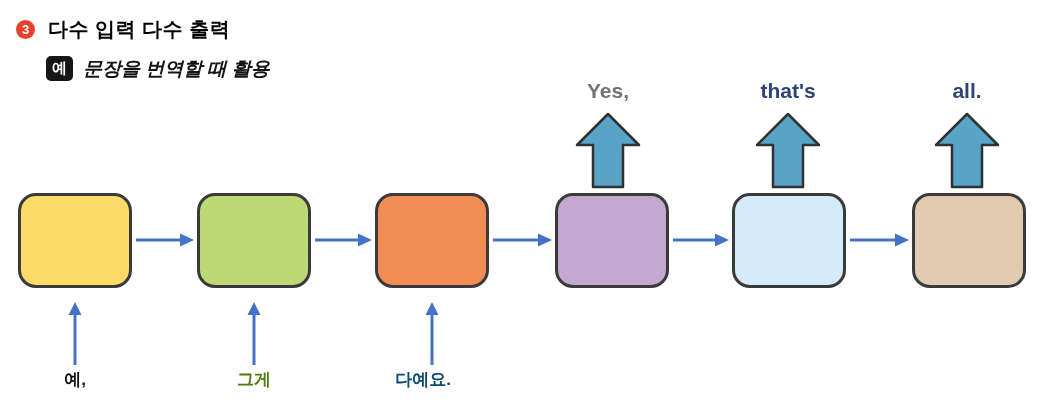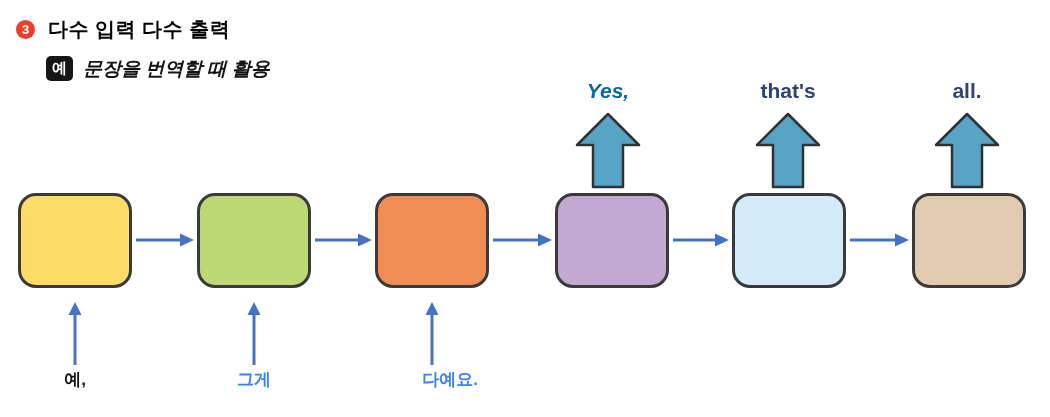--- a/index.html
+++ b/index.html
@@ -92,21 +92,21 @@
     <g>
       <line x1="432" y1="365" x2="432" y2="313" stroke-width="3" stroke="#4472c4"></line>
       <polygon points="425.5,315 432,302 438.5,315" fill="#4472c4"></polygon>
     </g>
 
     <polygon points="608,114 639,145 623,145 623,187 593,187 593,145 577,145" stroke-width="2.5" stroke-linejoin="round" fill="#57a4c6" stroke="#2f3133"></polygon>
     <polygon points="788,114 819,145 803,145 803,187 773,187 773,145 757,145" stroke-width="2.5" stroke-linejoin="round" fill="#57a4c6" stroke="#2f3133"></polygon>
     <polygon points="967,114 998,145 982,145 982,187 952,187 952,145 936,145" stroke-width="2.5" stroke-linejoin="round" fill="#57a4c6" stroke="#2f3133"></polygon>
   </svg>
 
-  <div class="out-label" style="left: 538px; color: #0369a1; font-style: italic;">Yes,</div>
+  <div class="out-label" style="left: 538px; color: #737373;">Yes,</div>
   <div class="out-label" style="left: 897px; color: rgb(46, 68, 117);">all.</div>
   <div class="out-label" style="left: 718px; color: rgb(46, 68, 117);">that's</div>
 
   <div class="in-label" style="left: 5px; color: rgb(20, 20, 20);">예,</div>
-  <div class="in-label" style="left: 184px; color: #3b82f6;">그게</div>
-  <div class="in-label" style="left: 380px; color: #3b82f6; text-align: center;">다예요.</div>
+  <div class="in-label" style="left: 184px; color: #4d7c0f;">그게</div>
+  <div class="in-label" style="left: 353px; color: #0c4a6e; text-align: center;">다예요.</div>
 
 </div>
 
 </body></html>

